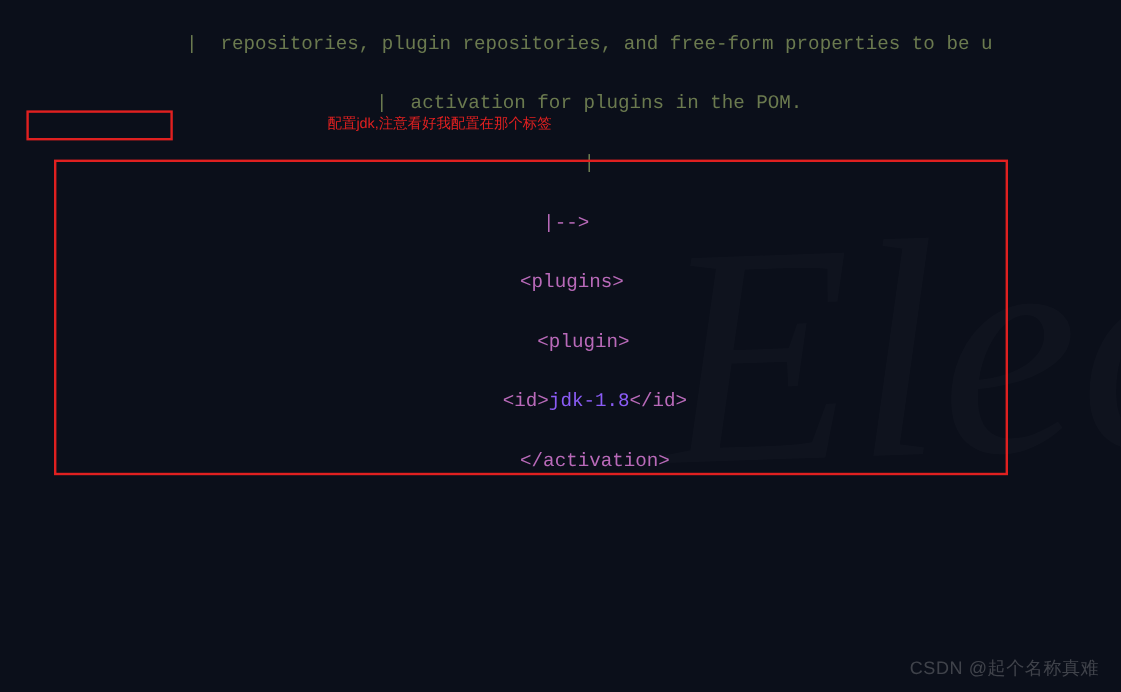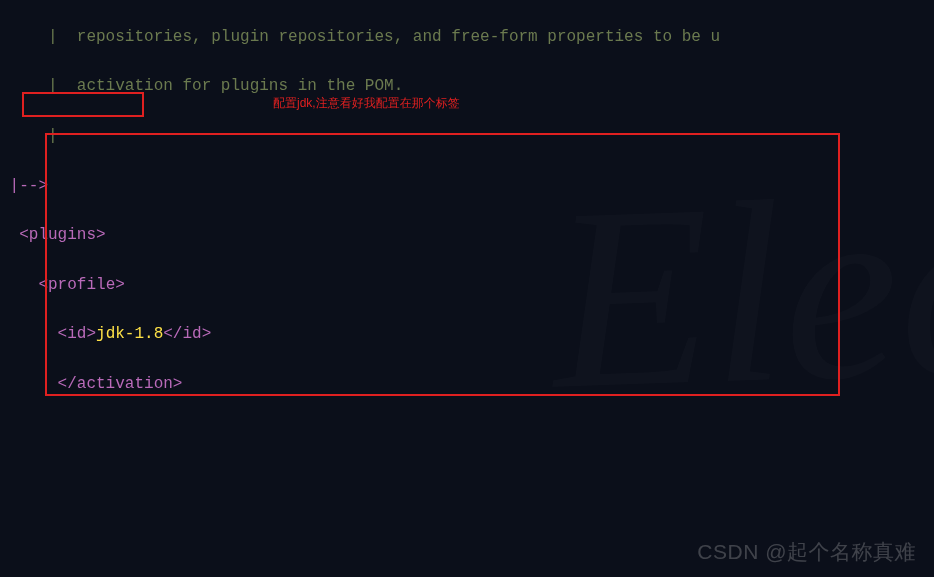--- a/index.html
+++ b/index.html
@@ -12,23 +12,23 @@
       overflow: hidden;
       width: 934px;
       height: 577px;
       position: relative;
     }
     .code-area {
       padding: 0;
       white-space: pre;
       position: relative;
     }
-    .line { display: block; }
+    .line { display: block; text-align: center; }
     .tag { color: #b96ab9; }
-    .text { color: #fde047; }
+    .text { color: #8b5cf6; }
     .comment-delim { color: #b96ab9; }
     .comment-text { color: #6b7a4f; }
     .red-box-1 {
       position: absolute;
       border: 2px solid #e02020;
       left: 22px;
       top: 92px;
       width: 122px;
       height: 25px;
       pointer-events: none;
@@ -49,21 +49,21 @@
       font-size: 12px;
       left: 273px;
       top: 94px;
     }
     .watermark {
       position: absolute;
       right: 18px;
       bottom: 8px;
       color: rgba(200,200,200,0.28);
       font-family: 'Microsoft YaHei', sans-serif;
-      font-size: 21px;
+      font-size: 15px;
       letter-spacing: 0.5px;
     }
     .bg-watermark {
       position: absolute;
       right: -80px;
       top: 90px;
       font-size: 260px;
       font-style: italic;
       font-family: 'Brush Script MT', cursive;
       color: rgba(255,255,255,0.02);
@@ -76,21 +76,21 @@
 <body>
 
 <div class="bg-watermark">Elec</div>
 
 <div class="code-area">
 <span class="line"><span class="comment-text">     |  repositories, plugin repositories, and free-form properties to be u</span></span>
 <span class="line"><span class="comment-text">     |  activation for plugins in the POM.</span></span>
 <span class="line"><span class="comment-text">     |</span></span>
 <span class="line"><span class="comment-delim"> |--&gt;</span></span>
 <span class="line"><span class="tag">  &lt;</span><span class="tag">plugins</span><span class="tag">&gt;</span></span>
-<span class="line"><span class="tag">    &lt;</span><span class="tag">profile</span><span class="tag">&gt;</span></span>
+<span class="line"><span class="tag">    &lt;</span><span class="tag">plugin</span><span class="tag">&gt;</span></span>
 <span class="line"><span class="tag">      &lt;</span><span class="tag">id</span><span class="tag">&gt;</span><span class="text">jdk-1.8</span><span class="tag">&lt;/</span><span class="tag">id</span><span class="tag">&gt;</span></span>
 <span class="line"><span class="tag">      &lt;/</span><span class="tag">activation</span><span class="tag">&gt;</span></span>
 <span class="line"><span> </span></span>
 
 
 
 
 
 
 

